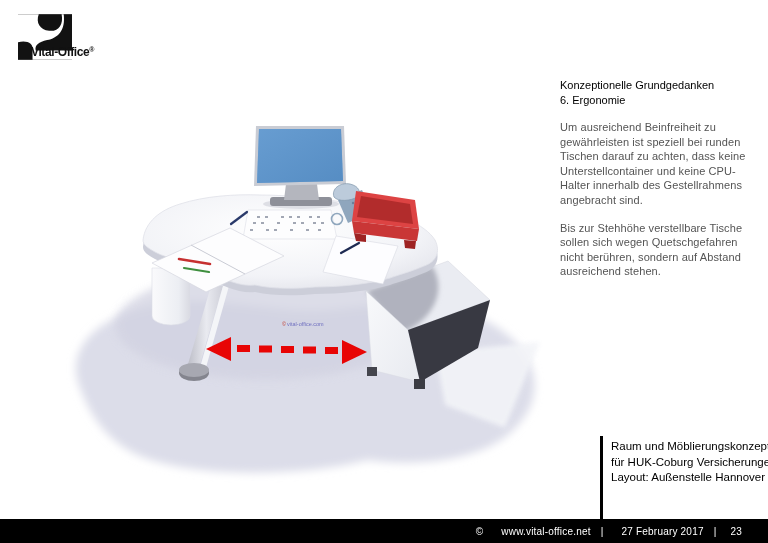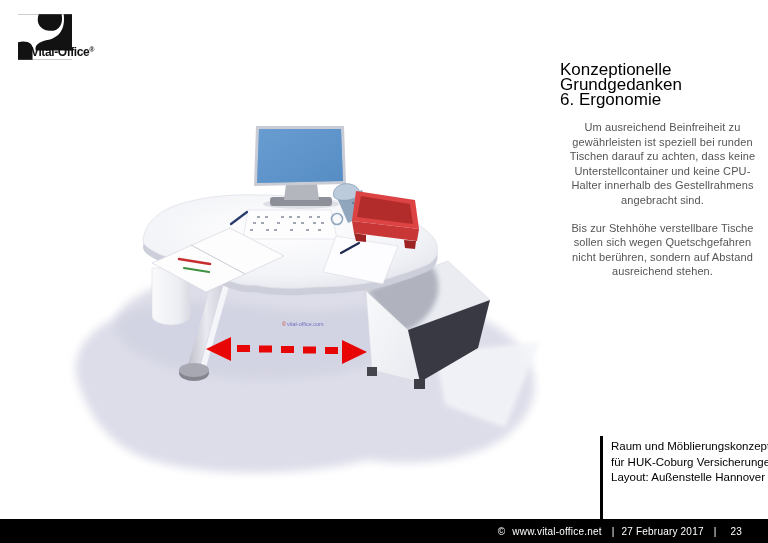--- a/index.html
+++ b/index.html
@@ -10,43 +10,43 @@
   
   .logo{position:absolute;left:18px;top:14px;width:200px;height:60px;}
   .logo svg{position:absolute;left:0;top:0;}
   .brand{
     position:absolute;left:13px;top:31px;font-weight:bold;font-size:12px;
     letter-spacing:-0.4px;color:#111;white-space:nowrap;
   }
   .brand sup{font-size:7px;vertical-align:4px;letter-spacing:0;}
   
   .title-block{
-    position:absolute;left:560px;top:62px;width:205px;
-    font-size:17px;line-height:15px;color:#000;white-space:pre-line;
-  }
-  .body-copy{position:absolute;left:560px;top:120px;width:205px;text-align:center;}
+    position:absolute;left:560px;top:78px;width:205px;
+    font-size:11px;line-height:15px;color:#000;white-space:pre-line;
+  }
+  .body-copy{position:absolute;left:560px;top:120px;width:205px;}
   .body-copy p{
     margin:0 0 13px 0;font-size:11px;line-height:14.6px;color:#545454;
     white-space:pre-line;letter-spacing:0.1px;
   }
   
   .project-block{
     position:absolute;left:556px;top:436px;width:206px;height:83px;
     border-left:3px solid #000;padding-left:8px;box-sizing:border-box;
     font-size:11.5px;line-height:15.5px;padding-top:3px;white-space:pre-line;color:#000;margin-left:44px;
   }
   
   .footer{
     position:absolute;left:0;top:519px;width:768px;height:24px;background:#000;
     display:flex;align-items:center;justify-content:flex-end;
     color:#fff;font-size:10px;letter-spacing:0.2px;box-sizing:border-box;
     padding-right:8px;
   }
   .footer span{display:inline-block;}
-  .footer .gap-s{margin-left:7px;}
+  .footer .gap-s{margin-left:18px;}
   .footer .gap-m{margin-left:10px;}
   .footer .page-no{margin-left:14px;margin-right:18px;}
   
   .scene{position:absolute;left:0;top:0;width:768px;height:543px;}
   .wm{font-size:5.5px;font-family:"Liberation Sans",sans-serif;}
 </style>
 </head>
 <body>
 
 <div class="slide">

